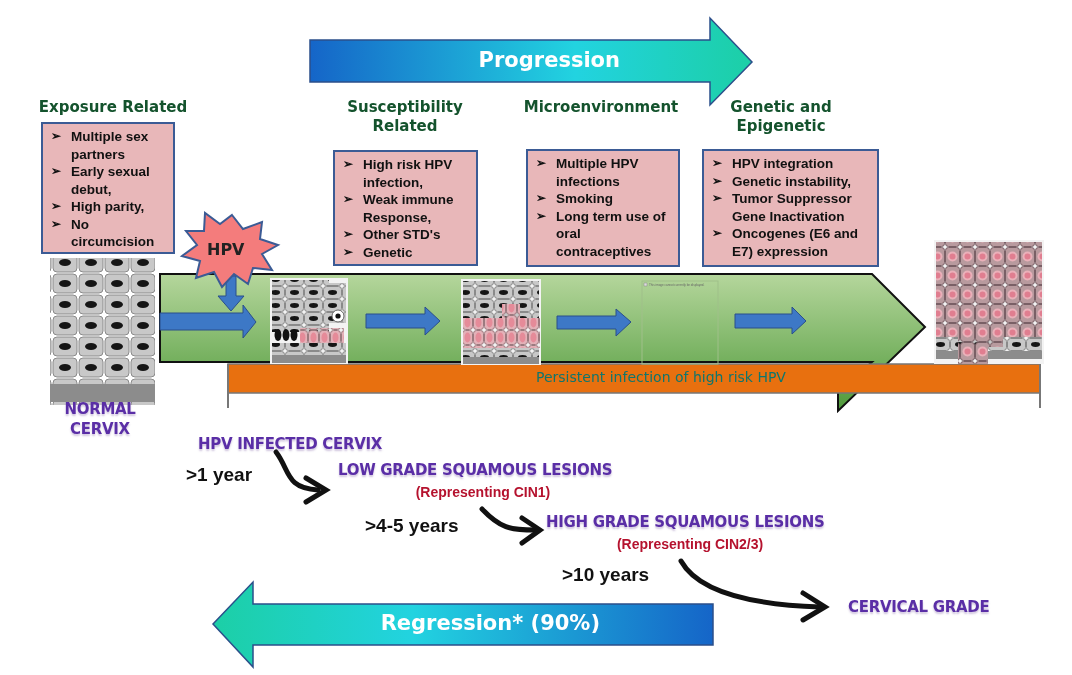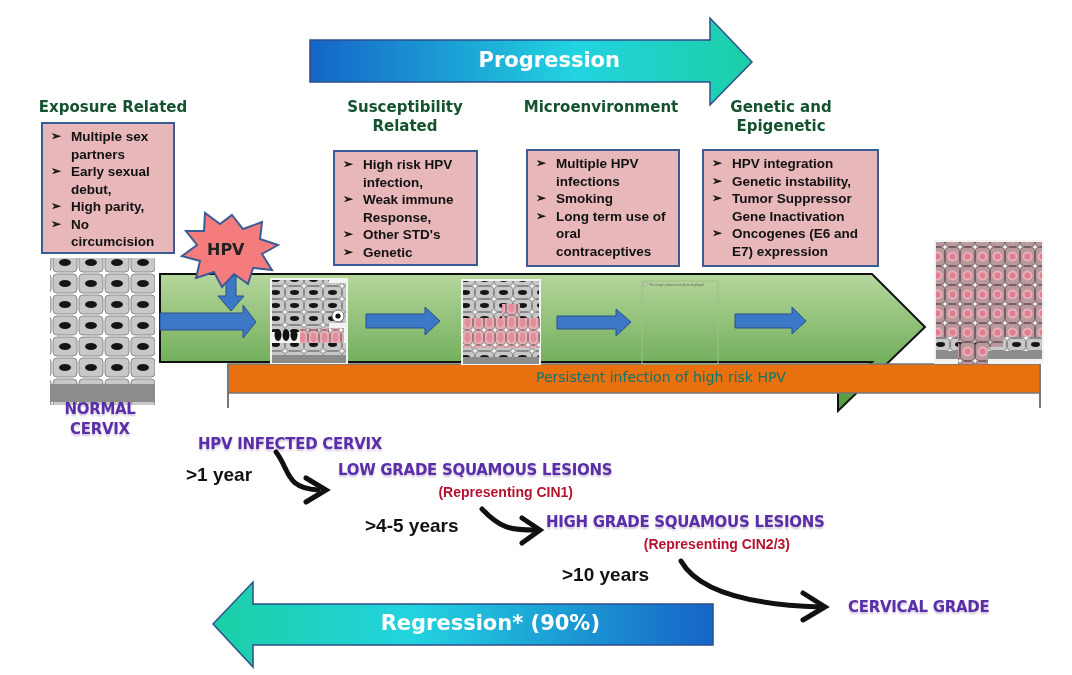--- a/index.html
+++ b/index.html
@@ -11,21 +11,21 @@
   .factor-box { position:absolute; background:#e8b7b9; border:2px solid #3b5b95;
                 box-sizing:border-box; padding:4px 6px 4px 6px; }
   .factor-box ul { list-style:none; margin:0; padding:0; }
   .factor-box li { position:relative; padding-left:22px; font-weight:bold; font-size:13.5px;
                    line-height:17.5px; color:#111; }
   .factor-box li .bullet { position:absolute; left:2px; top:0; font-size:12px; }
   .stage-label { position:absolute; color:#5a2ea6; font-weight:bold; font-size:15px;
                  text-align:center; line-height:20px; font-family:"DejaVu Sans", sans-serif;
                  text-shadow:0 2px 2px rgba(120,90,160,0.35); letter-spacing:-0.3px; }
   .cin-label { position:absolute; color:#b5122e; font-weight:bold; font-size:14px;
-               text-align:right; }
+               text-align:center; }
   .time-label { position:absolute; color:#111; font-weight:bold; font-size:19px;text-align:center; }
   .arrow-text { position:absolute; color:#ffffff; font-size:21px; font-weight:bold;
                 text-align:right; font-family:"DejaVu Sans", sans-serif; }
   .persist-text { position:absolute; color:#0f766e; font-weight:normal; font-size:14px;
                   font-family:"DejaVu Sans", sans-serif;margin-left:48px; }
   .hpv-text { position:absolute; color:#222; font-weight:bold; font-size:16px;
               font-family:"DejaVu Sans", sans-serif; }
   .placeholder-note { position:absolute; font-size:3px; color:#666; }
 </style>
 </head>

